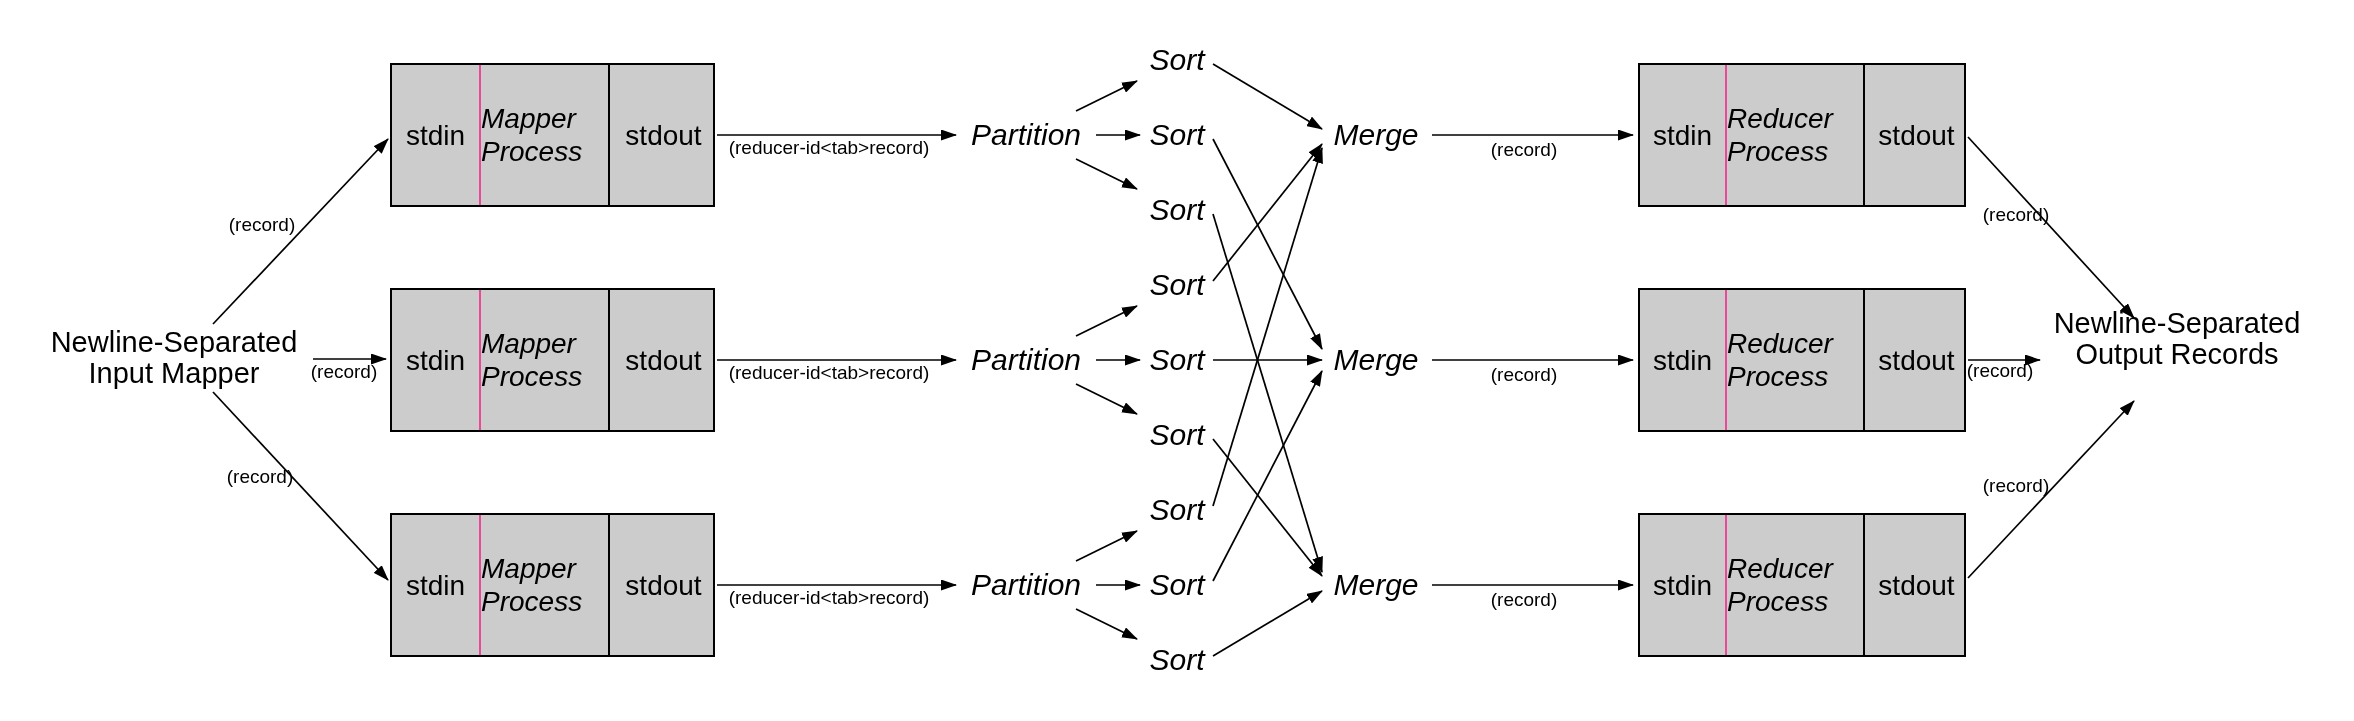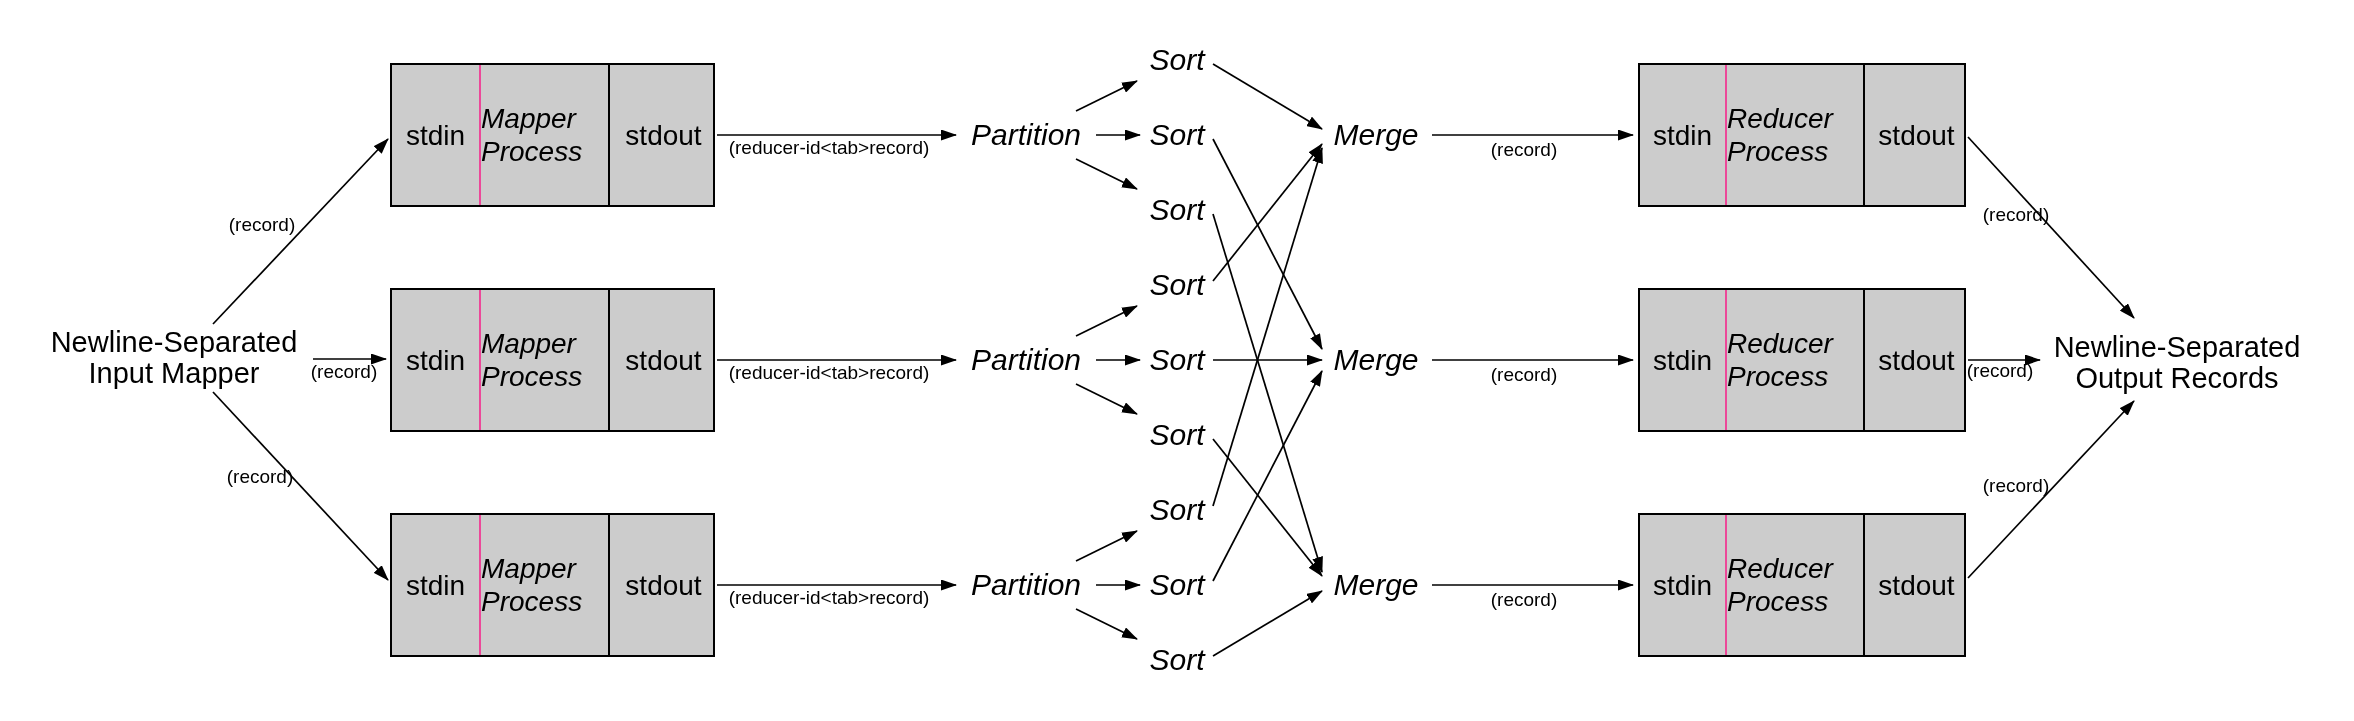--- a/index.html
+++ b/index.html
@@ -99,21 +99,21 @@
     <line x1="1432" y1="135" x2="1633" y2="135" marker-end="url(#ah)"></line>
     <line x1="1432" y1="360" x2="1633" y2="360" marker-end="url(#ah)"></line>
     <line x1="1432" y1="585" x2="1633" y2="585" marker-end="url(#ah)"></line>
 
     <line x1="1968" y1="137" x2="2134" y2="318" marker-end="url(#ah)"></line>
     <line x1="1968" y1="360" x2="2040" y2="360" marker-end="url(#ah)"></line>
     <line x1="1968" y1="578" x2="2134" y2="401" marker-end="url(#ah)"></line>
   </svg>
 
   <div class="bignode" style="left:24px;top:327px;width:300px;">Newline-Separated Input Mapper</div>
-  <div class="bignode" style="left:2027px;top:332px;width:300px;">Newline-Separated Output Records</div>
+  <div class="bignode" style="left:2027px;top:308px;width:300px;">Newline-Separated Output Records</div>
 
   <div class="iobox" style="left:390px;top:63px;width:325px;">
     <div class="cell" style="width:87px;">
         <span>stdin</span>
       </div>
     <div class="cell mid" style="width:131px;">
         <span>Mapper Process</span>
       </div>
     <div class="cell" style="width:107px;">
         <span>stdout</span>

